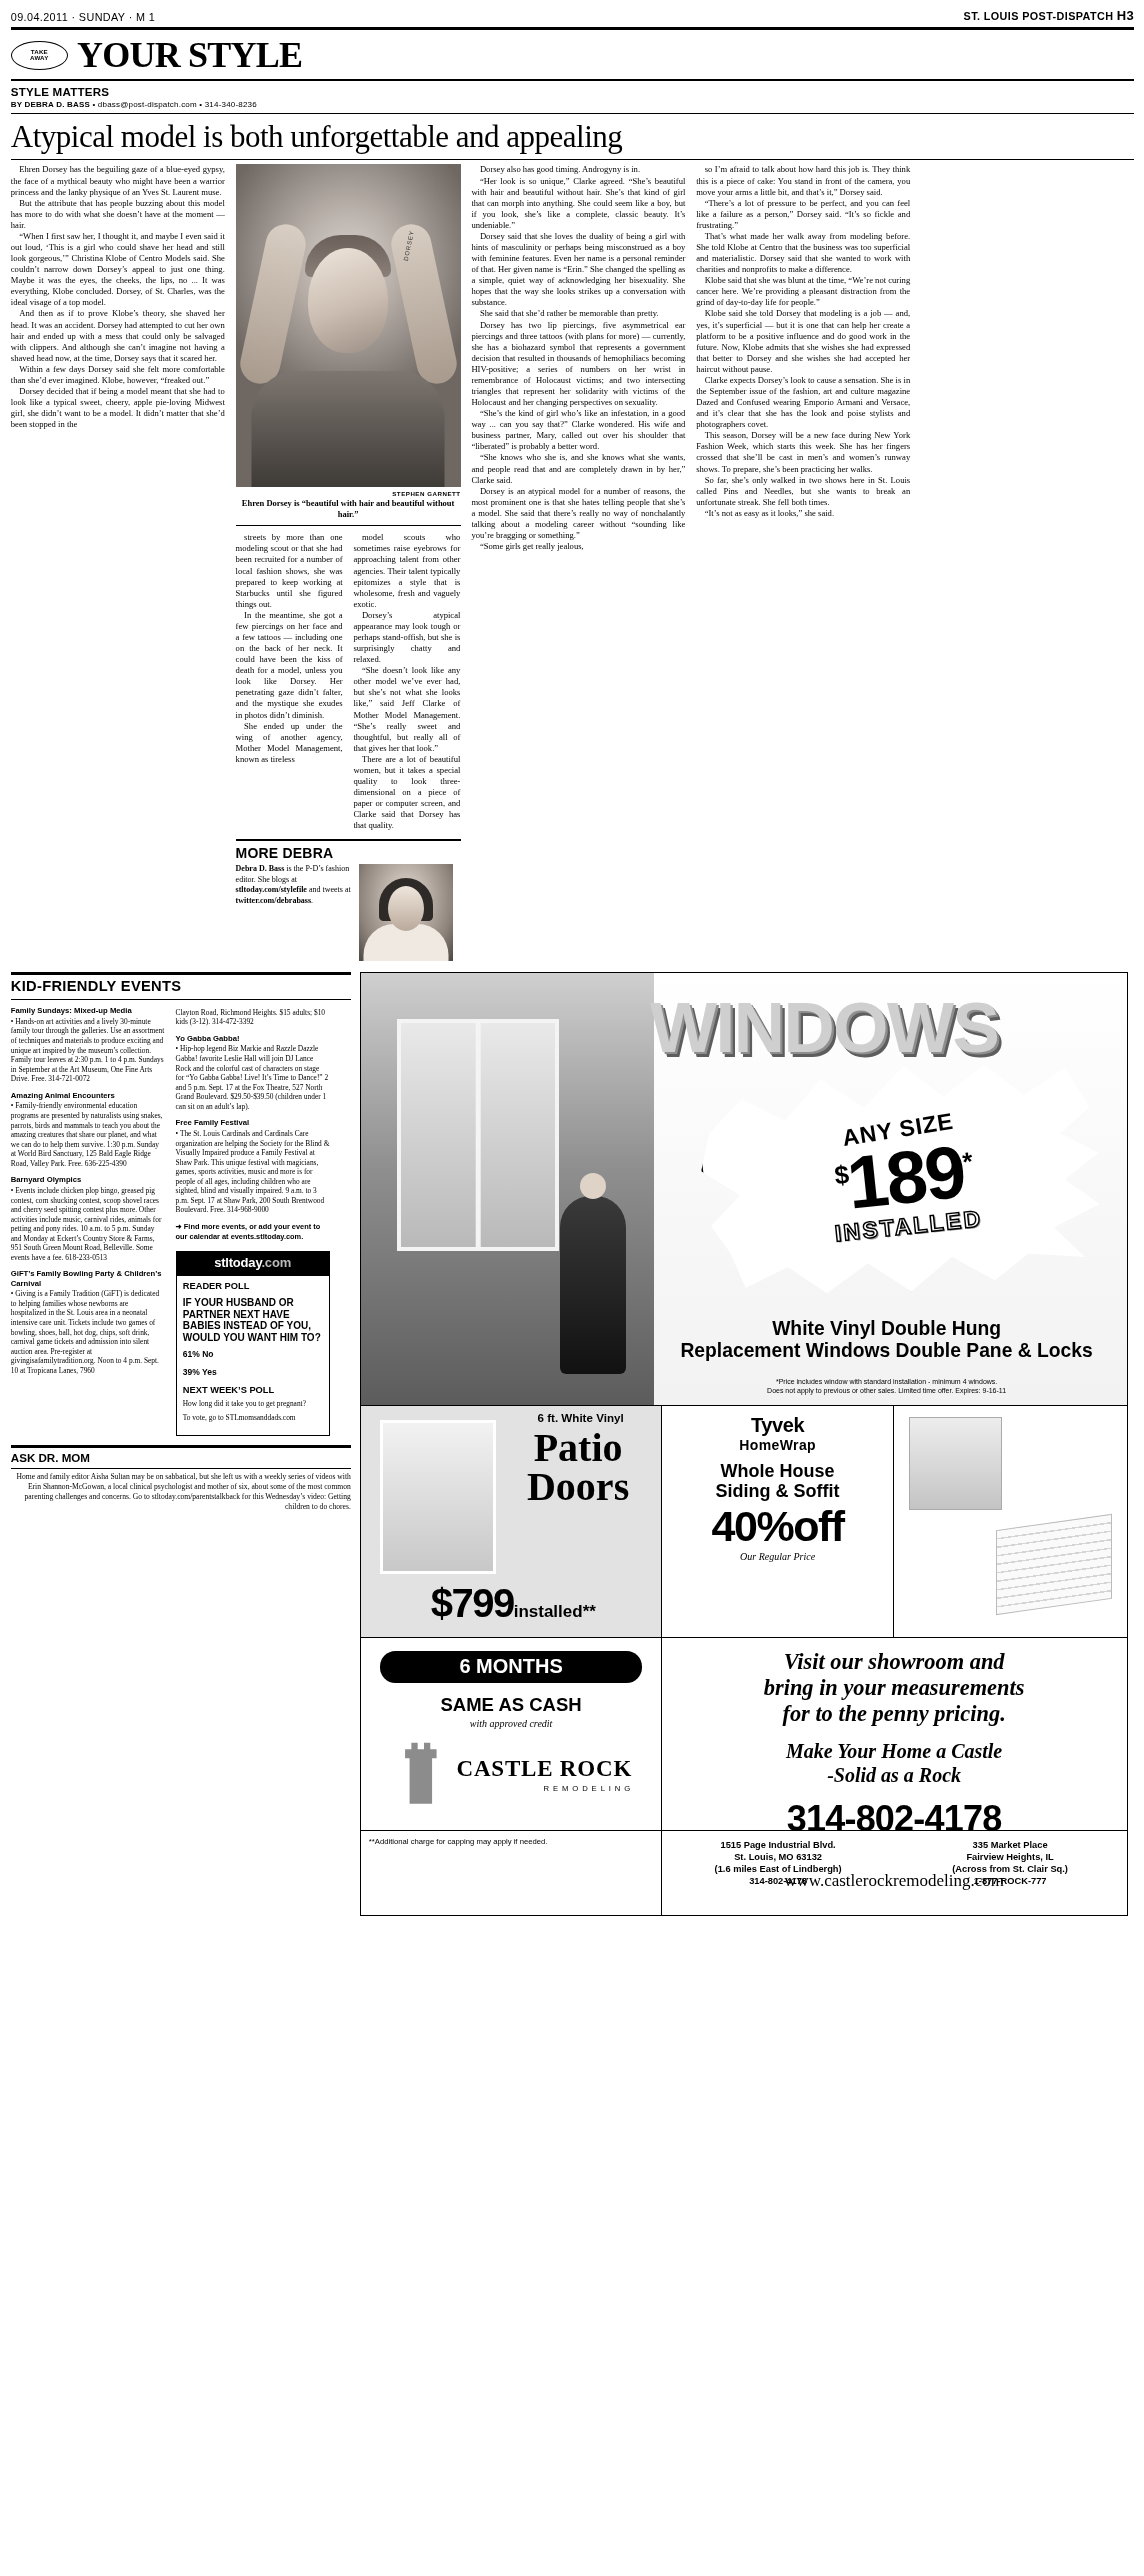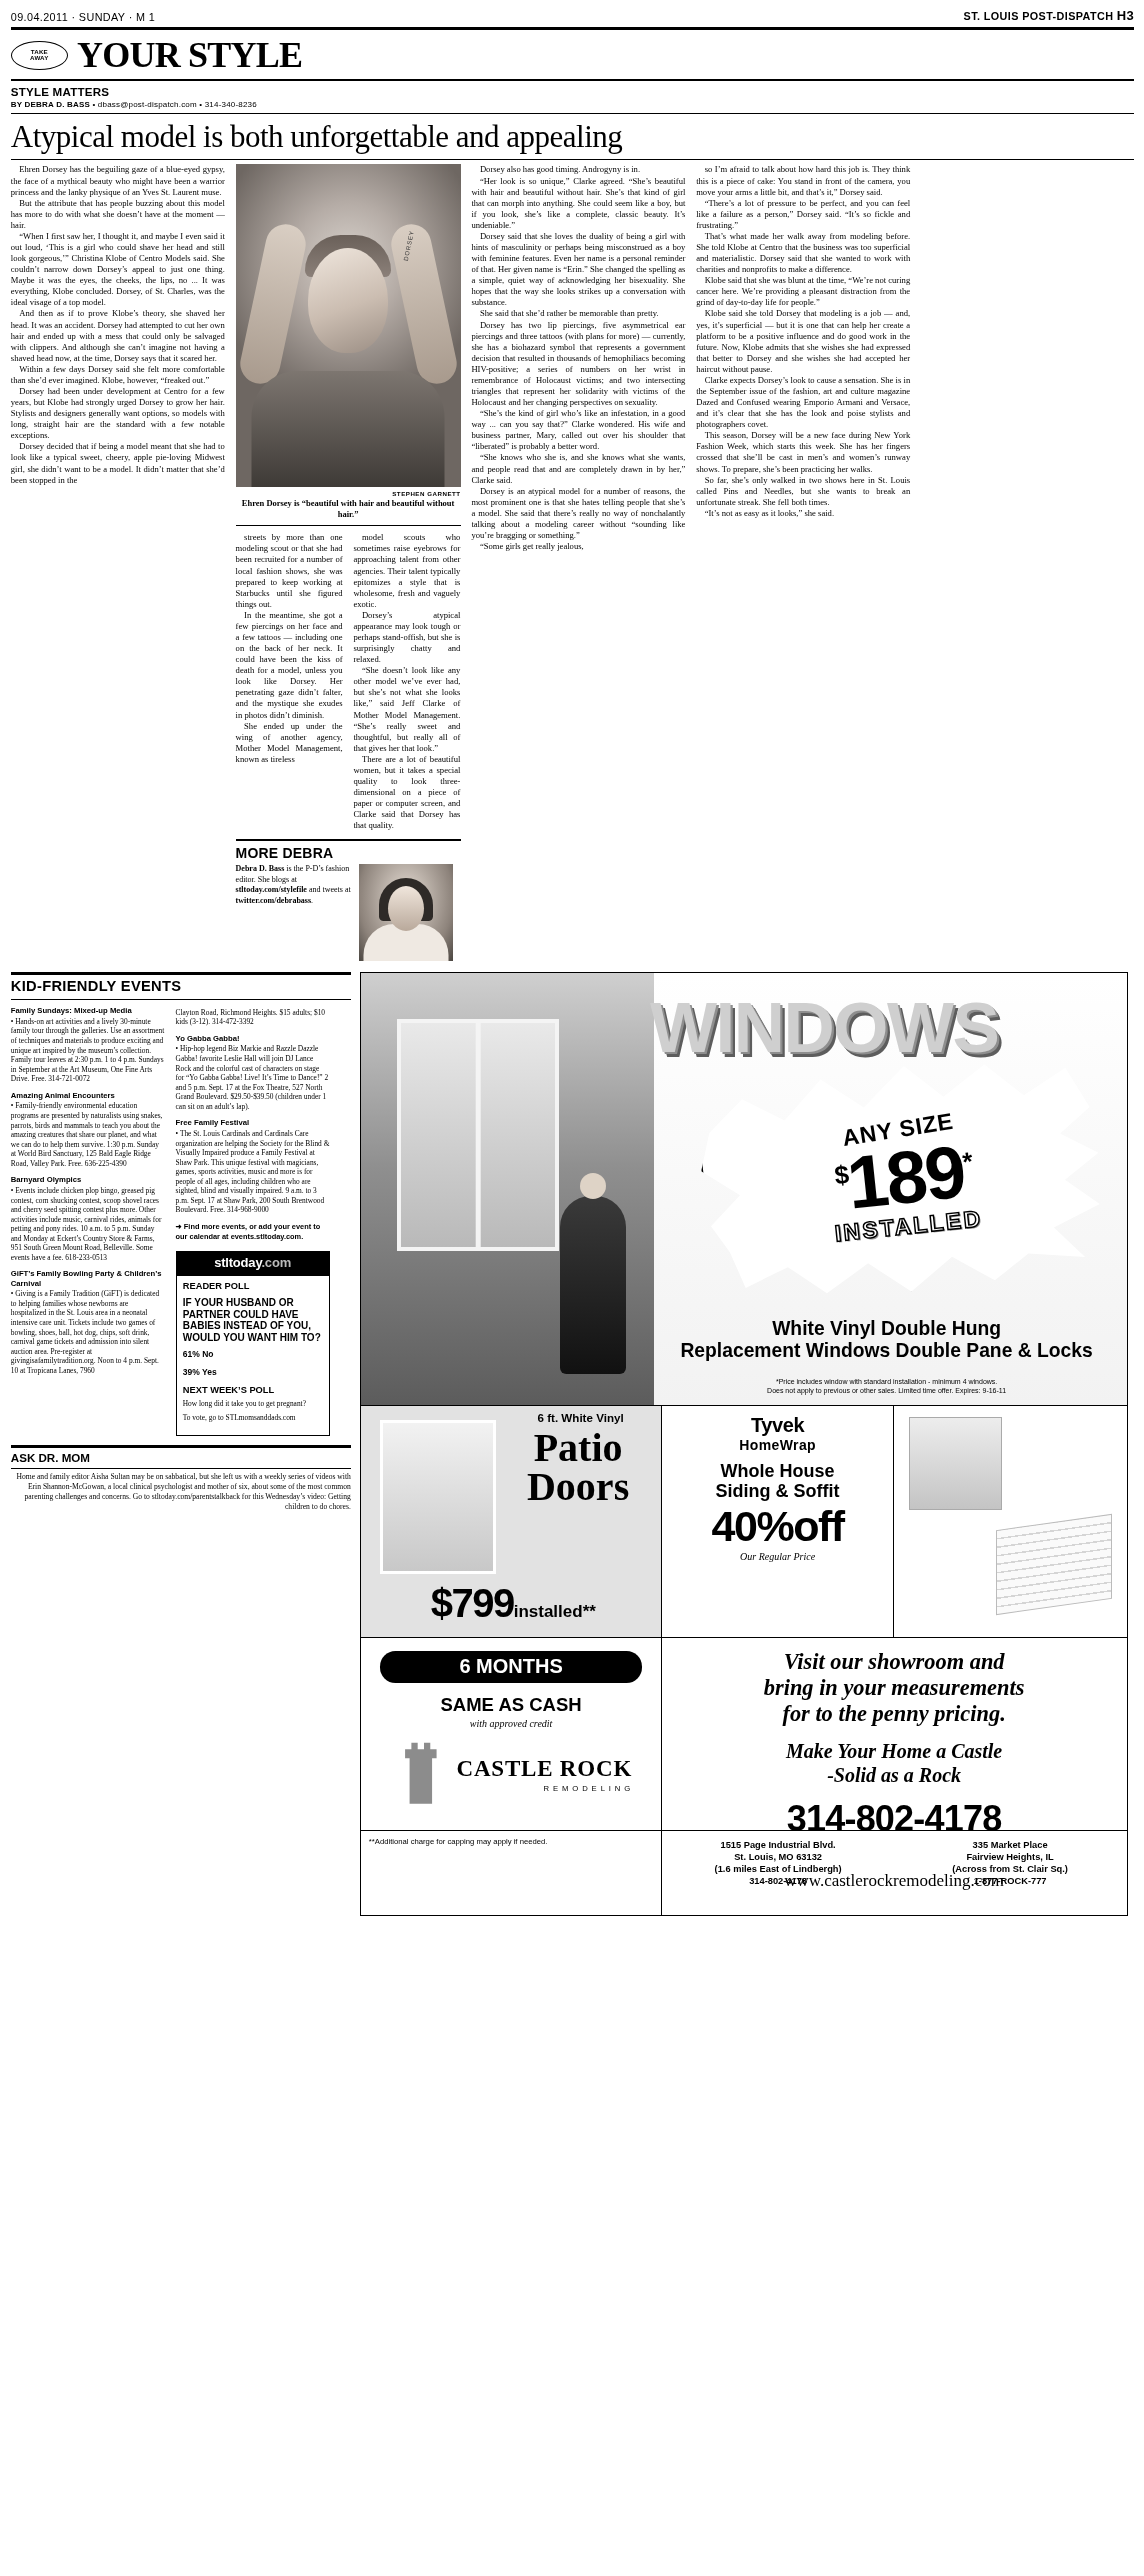--- a/index.html
+++ b/index.html
@@ -399,21 +399,20 @@
   <div class="rule-thin"></div>
 
   <div class="article">
 
     <div class="col">
       <p>Ehren Dorsey has the beguiling gaze of a blue-eyed gypsy, the face of a mythical beauty who might have been a warrior princess and the lanky physique of an Yves St. Laurent muse.</p>
       <p>But the attribute that has people buzzing about this model has more to do with what she doesn’t have at the moment — hair.</p>
       <p>“When I first saw her, I thought it, and maybe I even said it out loud, ‘This is a girl who could shave her head and still look gorgeous,’” Christina Klobe of Centro Models said. She couldn’t narrow down Dorsey’s appeal to just one thing. Maybe it was the eyes, the cheeks, the lips, no ... It was everything, Klobe concluded. Dorsey, of St. Charles, was the ideal visage of a top model.</p>
       <p>And then as if to prove Klobe’s theory, she shaved her head. It was an accident. Dorsey had attempted to cut her own hair and ended up with a mess that could only be salvaged with clippers. And although she can’t imagine not having a shaved head now, at the time, Dorsey says that it scared her.</p>
       <p>Within a few days Dorsey said she felt more comfortable than she’d ever imagined. Klobe, however, “freaked out.”</p>
-      <p>Dorsey had been under development at Centro for a few years, but Klobe had strongly urged Dorsey to grow her hair. Stylists and designers generally want options, so models with long, straight hair are the standard with a few notable exceptions.</p>
       <p>Dorsey decided that if being a model meant that she had to look like a typical sweet, cheery, apple pie-loving Midwest girl, she didn’t want to be a model. It didn’t matter that she’d been stopped in the</p>
     </div>
 
     <div class="photo-block">
       <div class="photo">
         <div class="arm-l"></div>
         <div class="arm-r"></div>
         <div class="shoulders"></div>
         <div class="hairline"></div>
         <div class="face"></div>
@@ -502,21 +501,21 @@
           <div class="ev-title">Free Family Festival</div>
           <div class="ev-body"> • The St. Louis Cardinals and Cardinals Care organization are helping the Society for the Blind &amp; Visually Impaired produce a Family Festival at Shaw Park. This unique festival with magicians, games, sports activities, music and more is for people of all ages, including children who are sighted, blind and visually impaired. 9 a.m. to 3 p.m. Sept. 17 at Shaw Park, 200 South Brentwood Boulevard. Free. 314-968-9000</div>
           <div class="arrow-line">➜ Find more events, or add your event to our calendar at events.stltoday.com.</div>
 
           <div class="poll">
             <div class="poll-head">
               <span>stltoday</span><span class="dot">.com</span>
             </div>
             <div class="poll-in">
               <h4>READER POLL</h4>
-              <div class="poll-q">IF YOUR HUSBAND OR PARTNER COULD HAVE BABIES INSTEAD OF YOU, WOULD YOU WANT HIM TO?</div>
+              <div class="poll-q">IF YOUR HUSBAND OR PARTNER NEXT HAVE BABIES INSTEAD OF YOU, WOULD YOU WANT HIM TO?</div>
               <div class="poll-res">61% No</div>
               <div class="poll-res">39% Yes</div>
               <div class="poll-next">NEXT WEEK’S POLL</div>
               <div class="poll-sm">How long did it take you to get pregnant?</div>
               <div class="poll-sm">To vote, go to STLmomsanddads.com</div>
             </div>
           </div>
         </div>
       </div>
 

